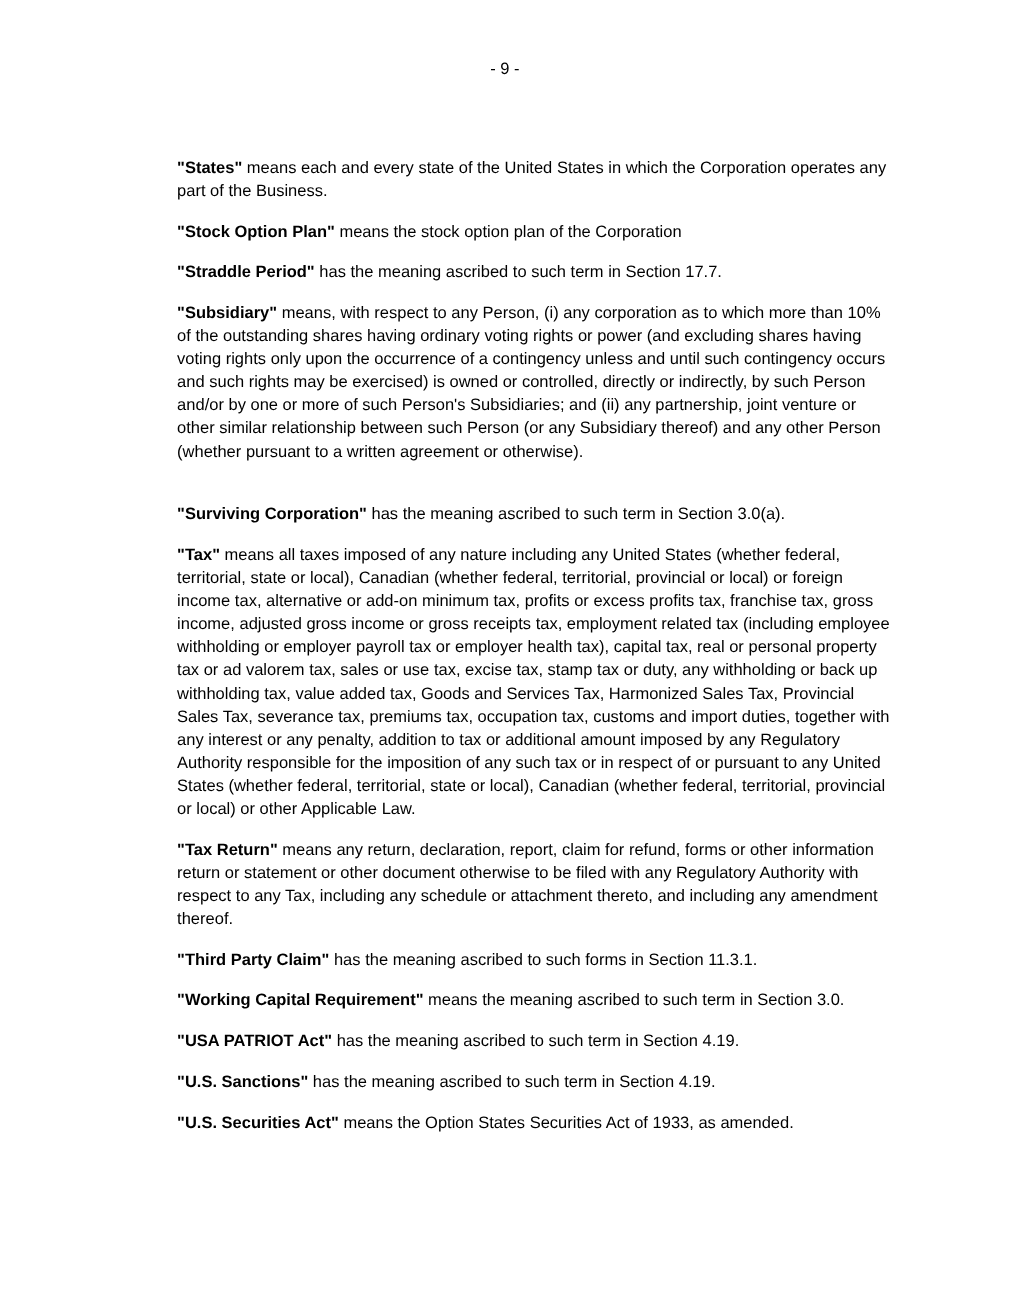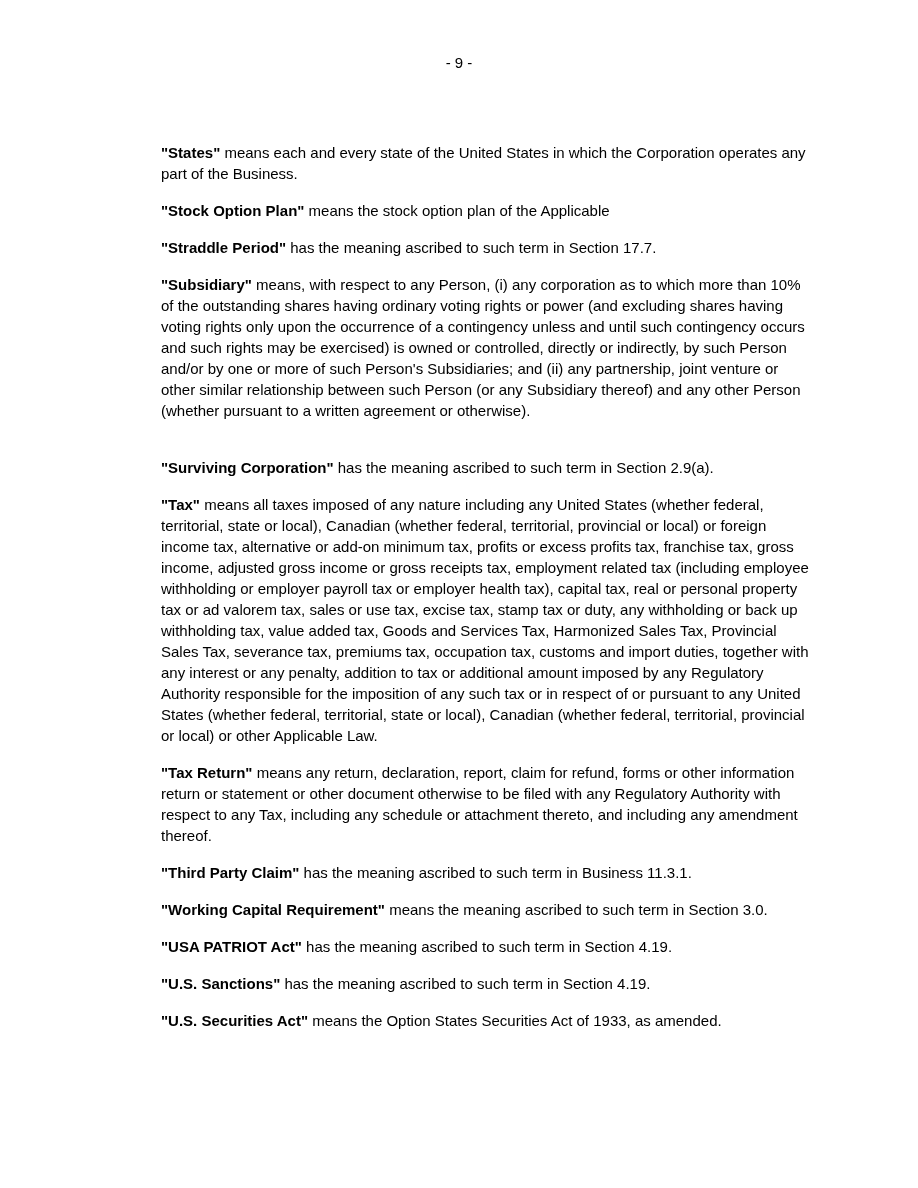--- a/index.html
+++ b/index.html
@@ -50,33 +50,33 @@
 <body>
 
 <div class="page">
 
   <div class="page-number">- 9 -</div>
 
   <div class="content">
 
     <p class="para"><span class="term">"States"</span><span> means each and every state of the United States in which the Corporation operates any part of the Business.</span></p>
 
-    <p class="para"><span class="term">"Stock Option Plan"</span><span> means the stock option plan of the Applicable</span></p>
+    <p class="para"><span class="term">"Stock Option Plan"</span><span> means the stock option plan of the Corporation</span></p>
 
     <p class="para"><span class="term">"Straddle Period"</span><span> has the meaning ascribed to such term in Section 17.7.</span></p>
 
     <p class="para"><span class="term">"Subsidiary"</span><span> means, with respect to any Person, (i) any corporation as to which more than 10% of the outstanding shares having ordinary voting rights or power (and excluding shares having voting rights only upon the occurrence of a contingency unless and until such contingency occurs and such rights may be exercised) is owned or controlled, directly or indirectly, by such Person and/or by one or more of such Person's Subsidiaries; and (ii) any partnership, joint venture or other similar relationship between such Person (or any Subsidiary thereof) and any other Person (whether pursuant to a written agreement or otherwise).</span></p>
 
-    <p class="para extra-gap"><span class="term">"Surviving Corporation"</span><span> has the meaning ascribed to such term in Section 2.9(a).</span></p>
+    <p class="para extra-gap"><span class="term">"Surviving Corporation"</span><span> has the meaning ascribed to such term in Section 3.0(a).</span></p>
 
     <p class="para"><span class="term">"Tax"</span><span> means all taxes imposed of any nature including any United States (whether federal, territorial, state or local), Canadian (whether federal, territorial, provincial or local) or foreign income tax, alternative or add-on minimum tax, profits or excess profits tax, franchise tax, gross income, adjusted gross income or gross receipts tax, employment related tax (including employee withholding or employer payroll tax or employer health tax), capital tax, real or personal property tax or ad valorem tax, sales or use tax, excise tax, stamp tax or duty, any withholding or back up withholding tax, value added tax, Goods and Services Tax, Harmonized Sales Tax, Provincial Sales Tax, severance tax, premiums tax, occupation tax, customs and import duties, together with any interest or any penalty, addition to tax or additional amount imposed by any Regulatory Authority responsible for the imposition of any such tax or in respect of or pursuant to any United States (whether federal, territorial, state or local), Canadian (whether federal, territorial, provincial or local) or other Applicable Law.</span></p>
 
     <p class="para"><span class="term">"Tax Return"</span><span> means any return, declaration, report, claim for refund, forms or other information return or statement or other document otherwise to be filed with any Regulatory Authority with respect to any Tax, including any schedule or attachment thereto, and including any amendment thereof.</span></p>
 
-    <p class="para"><span class="term">"Third Party Claim"</span><span> has the meaning ascribed to such term in Business 11.3.1.</span></p>
+    <p class="para"><span class="term">"Third Party Claim"</span><span> has the meaning ascribed to such forms in Section 11.3.1.</span></p>
 
     <p class="para"><span class="term">"Working Capital Requirement"</span><span> means the meaning ascribed to such term in Section 3.0.</span></p>
 
     <p class="para"><span class="term">"USA PATRIOT Act"</span><span> has the meaning ascribed to such term in Section 4.19.</span></p>
 
     <p class="para"><span class="term">"U.S. Sanctions"</span><span> has the meaning ascribed to such term in Section 4.19.</span></p>
 
     <p class="para"><span class="term">"U.S. Securities Act"</span><span> means the Option States Securities Act of 1933, as amended.</span></p>
 
   </div>

